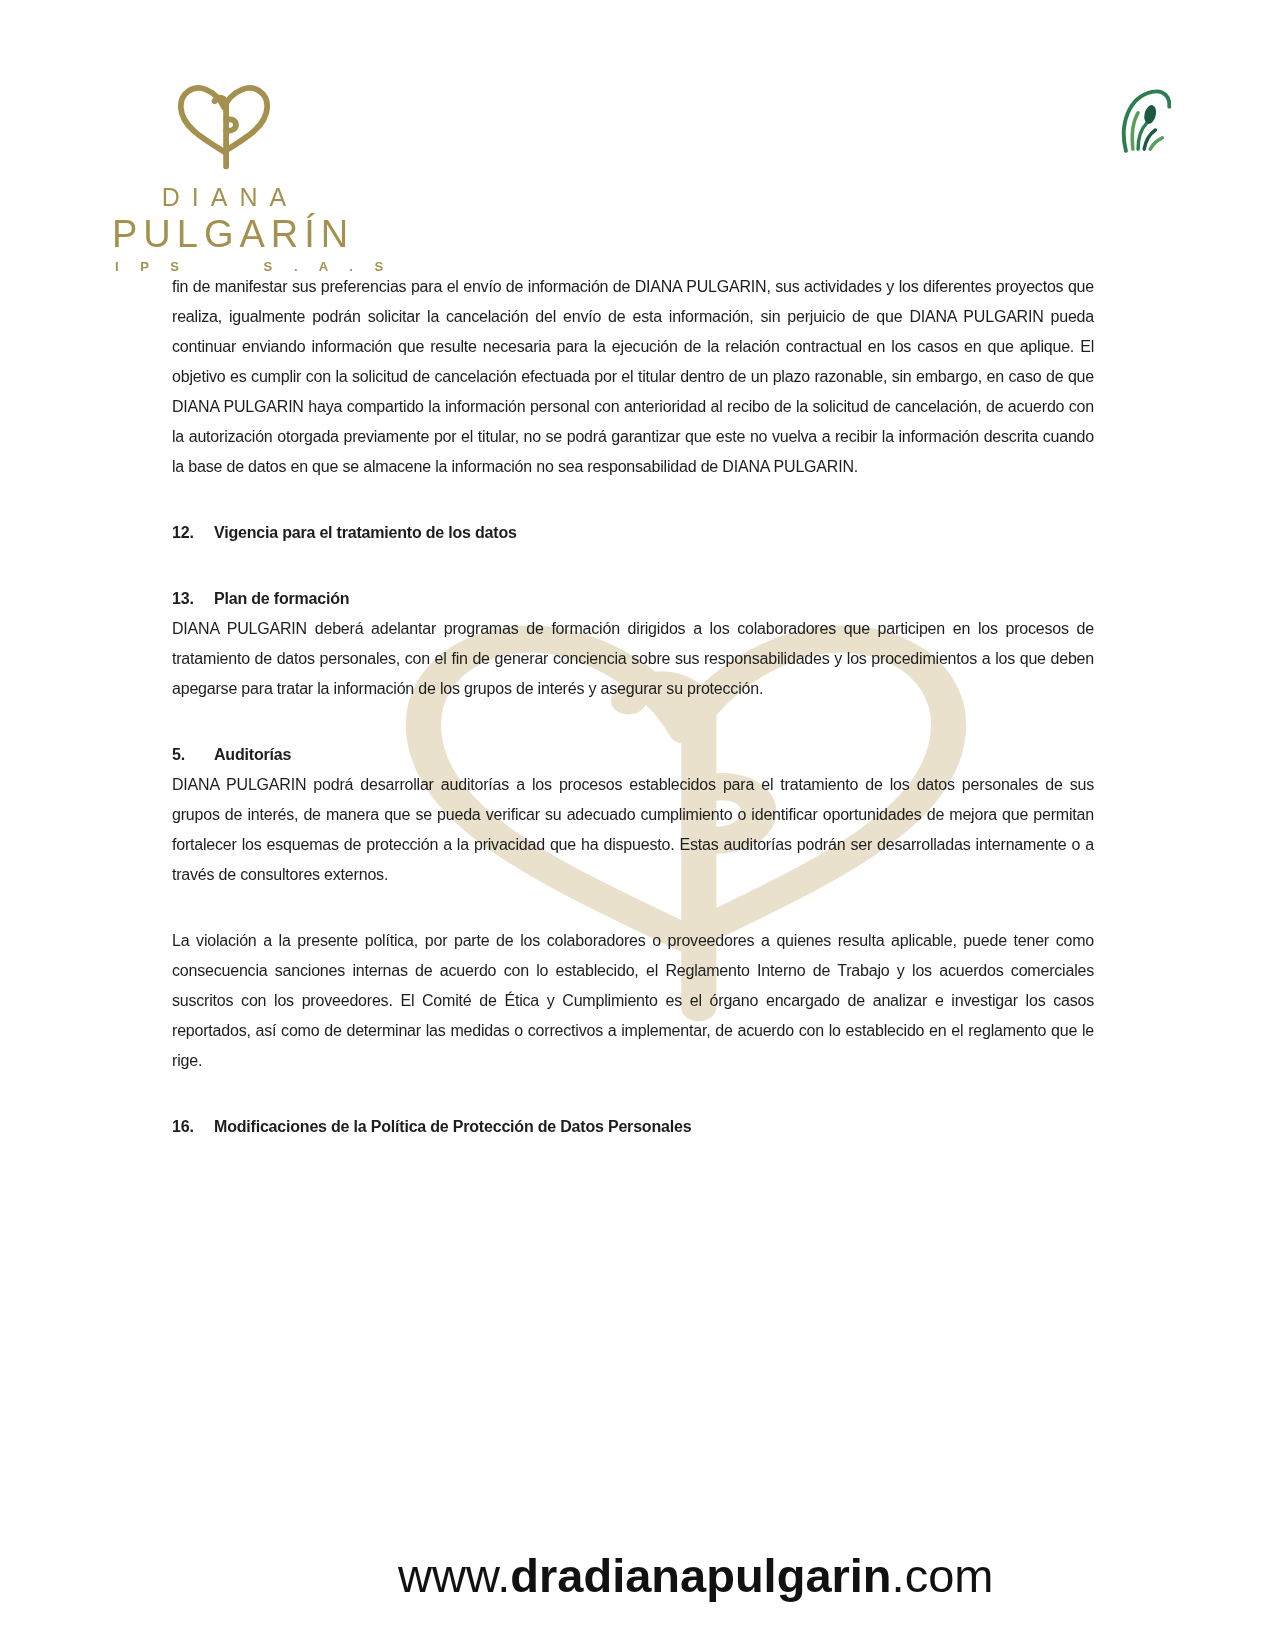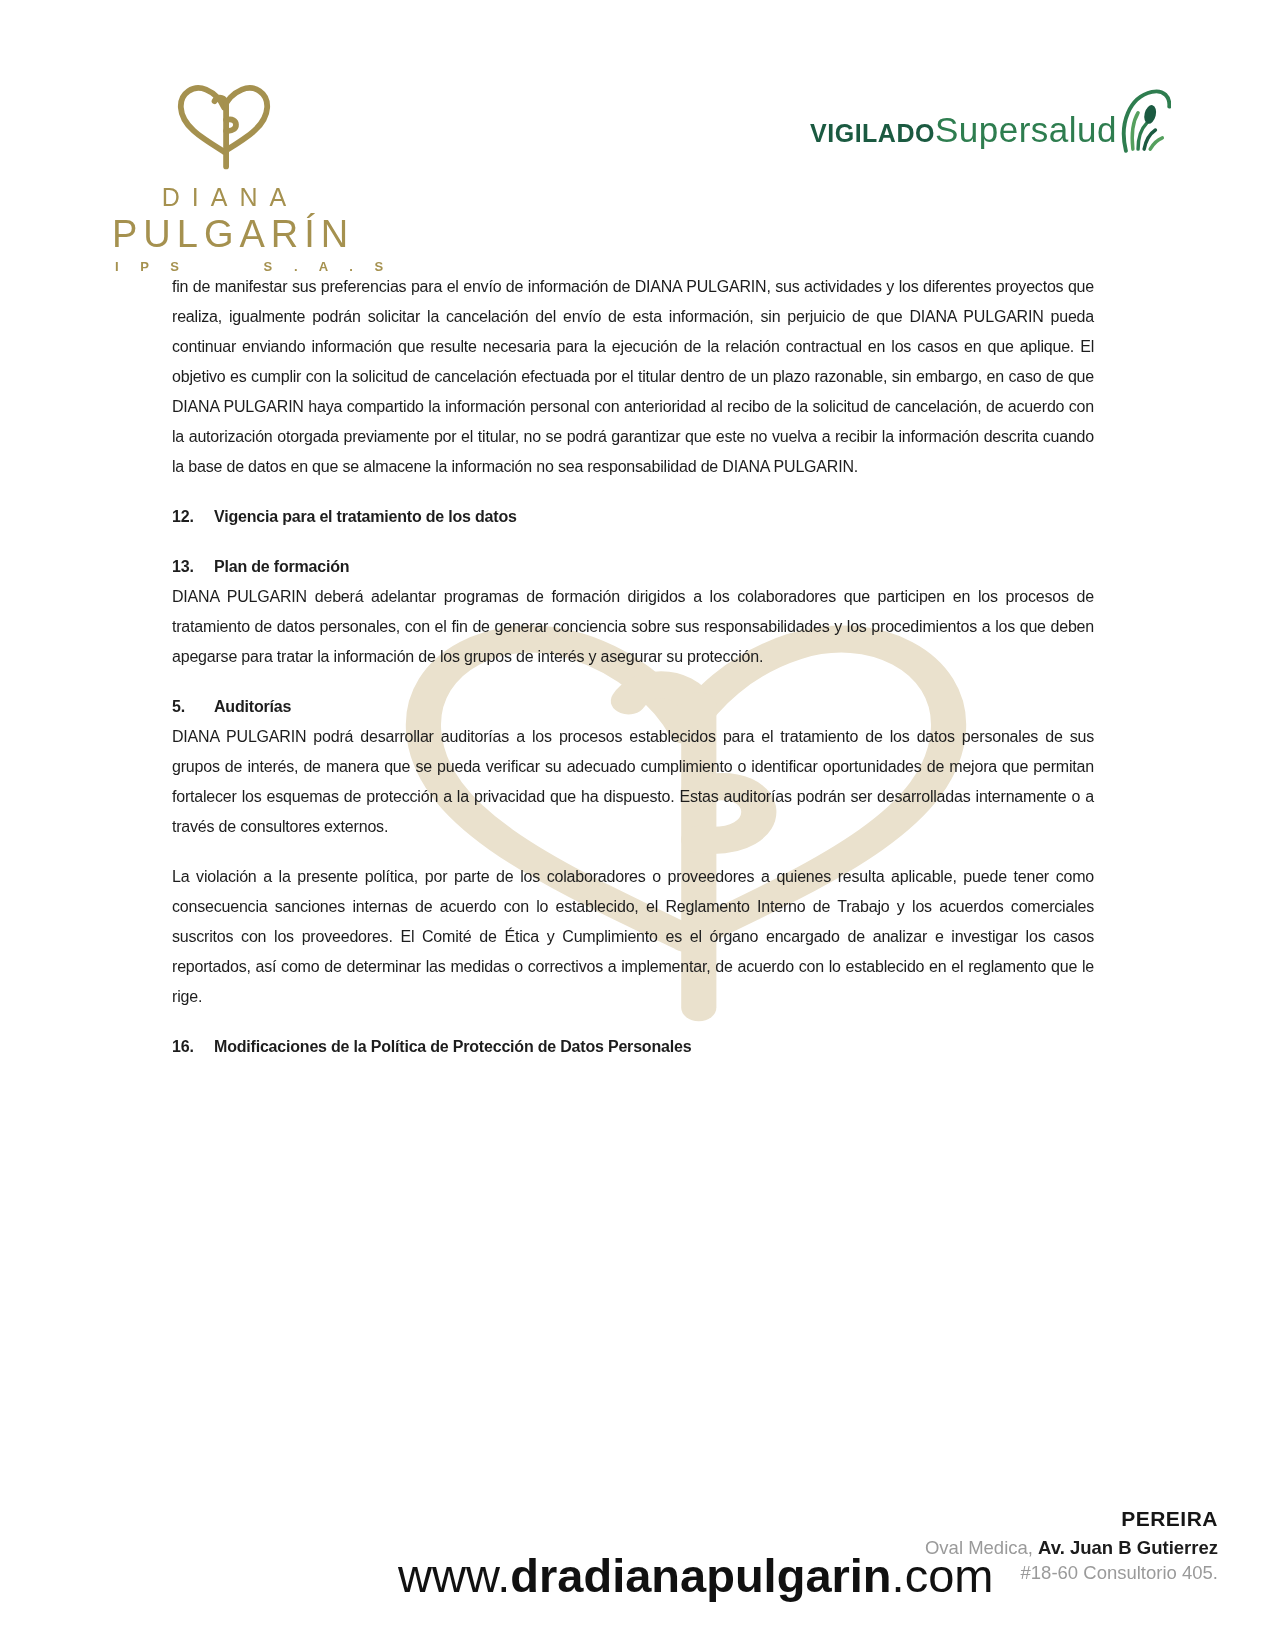--- a/index.html
+++ b/index.html
@@ -40,21 +40,21 @@
   .regulator svg{margin-left:2px;}
   
   .watermark{position:absolute;left:366px;top:592px;pointer-events:none;}
   
   .content{
     position:absolute;left:172px;top:272px;width:922px;
     font-size:16px;line-height:30px;letter-spacing:-0.2px;
     text-align:justify;
   }
   .content p{margin:0;}
-  .section{margin-top:20px;}
+  .section{margin-top:36px;}
   .sec-head{font-weight:bold;text-align:left;}
   .sec-num{display:inline-block;min-width:42px;}
   .sec-body{margin:0;}
   .sec-body:empty{display:none;}
   
   .site{
     position:absolute;left:398px;top:1548px;
     font-size:47px;letter-spacing:0;color:#111;white-space:nowrap;
   }
   .site .thin{font-weight:normal;}
@@ -79,23 +79,20 @@
       <path d="M104 46 C 98 34 86 36 82 44" stroke="#a5914f" stroke-width="11" stroke-linecap="round"></path>
       <path d="M104 46 L104 168" stroke="#a5914f" stroke-width="11" stroke-linecap="round"></path>
       <path d="M104 80 C 128 72 130 104 104 100" stroke="#a5914f" stroke-width="11" stroke-linecap="round"></path>
     </svg>
     <div class="brand-line1">DIANA</div>
     <div class="brand-line2">PULGARÍN</div>
     <div class="brand-line3">I P S      S . A . S</div>
   </div>
 
   <div class="regulator">
-    <span class="words">
-      <span class="vigilado">VIGILADO</span><span class="supersalud">Supersalud</span>
-    </span>
     <svg width="52" height="72" viewBox="0 0 60 82" fill="none">
       <path d="M8 72 C 0 40 12 10 38 4 C 52 1 59 10 58 21" stroke="#2e7d4f" stroke-width="4.5" stroke-linecap="round"></path>
       <path d="M16 70 C 14 52 16 38 22 28" stroke="#55a05e" stroke-width="4" stroke-linecap="round"></path>
       <path d="M22 70 C 22 56 26 46 32 40" stroke="#2e7d4f" stroke-width="4" stroke-linecap="round"></path>
       <path d="M29 70 C 31 60 36 52 42 48" stroke="#1b5a41" stroke-width="4" stroke-linecap="round"></path>
       <path d="M36 70 C 40 63 45 59 50 57" stroke="#55a05e" stroke-width="4" stroke-linecap="round"></path>
       <ellipse cx="36" cy="30" rx="6.5" ry="11" fill="#1b5a41" transform="rotate(14 36 30)"></ellipse>
     </svg>
   </div>
 
@@ -143,21 +140,14 @@
       </div>
 
     </div>
 
   </div>
 
   <div class="site">
     <span class="thin">www.</span><span class="bold">dradianapulgarin</span><span class="thin">.com</span>
   </div>
 
-  <div class="address">
-    <div class="city">PEREIRA</div>
-    <div class="addr-line">
-      <span>Oval Medica, </span><span class="bold-part">Av. Juan B Gutierrez</span>
-    </div>
-    <div class="addr-line">#18-60 Consultorio 405.</div>
-  </div>
 
 </div>
 
 </body></html>

